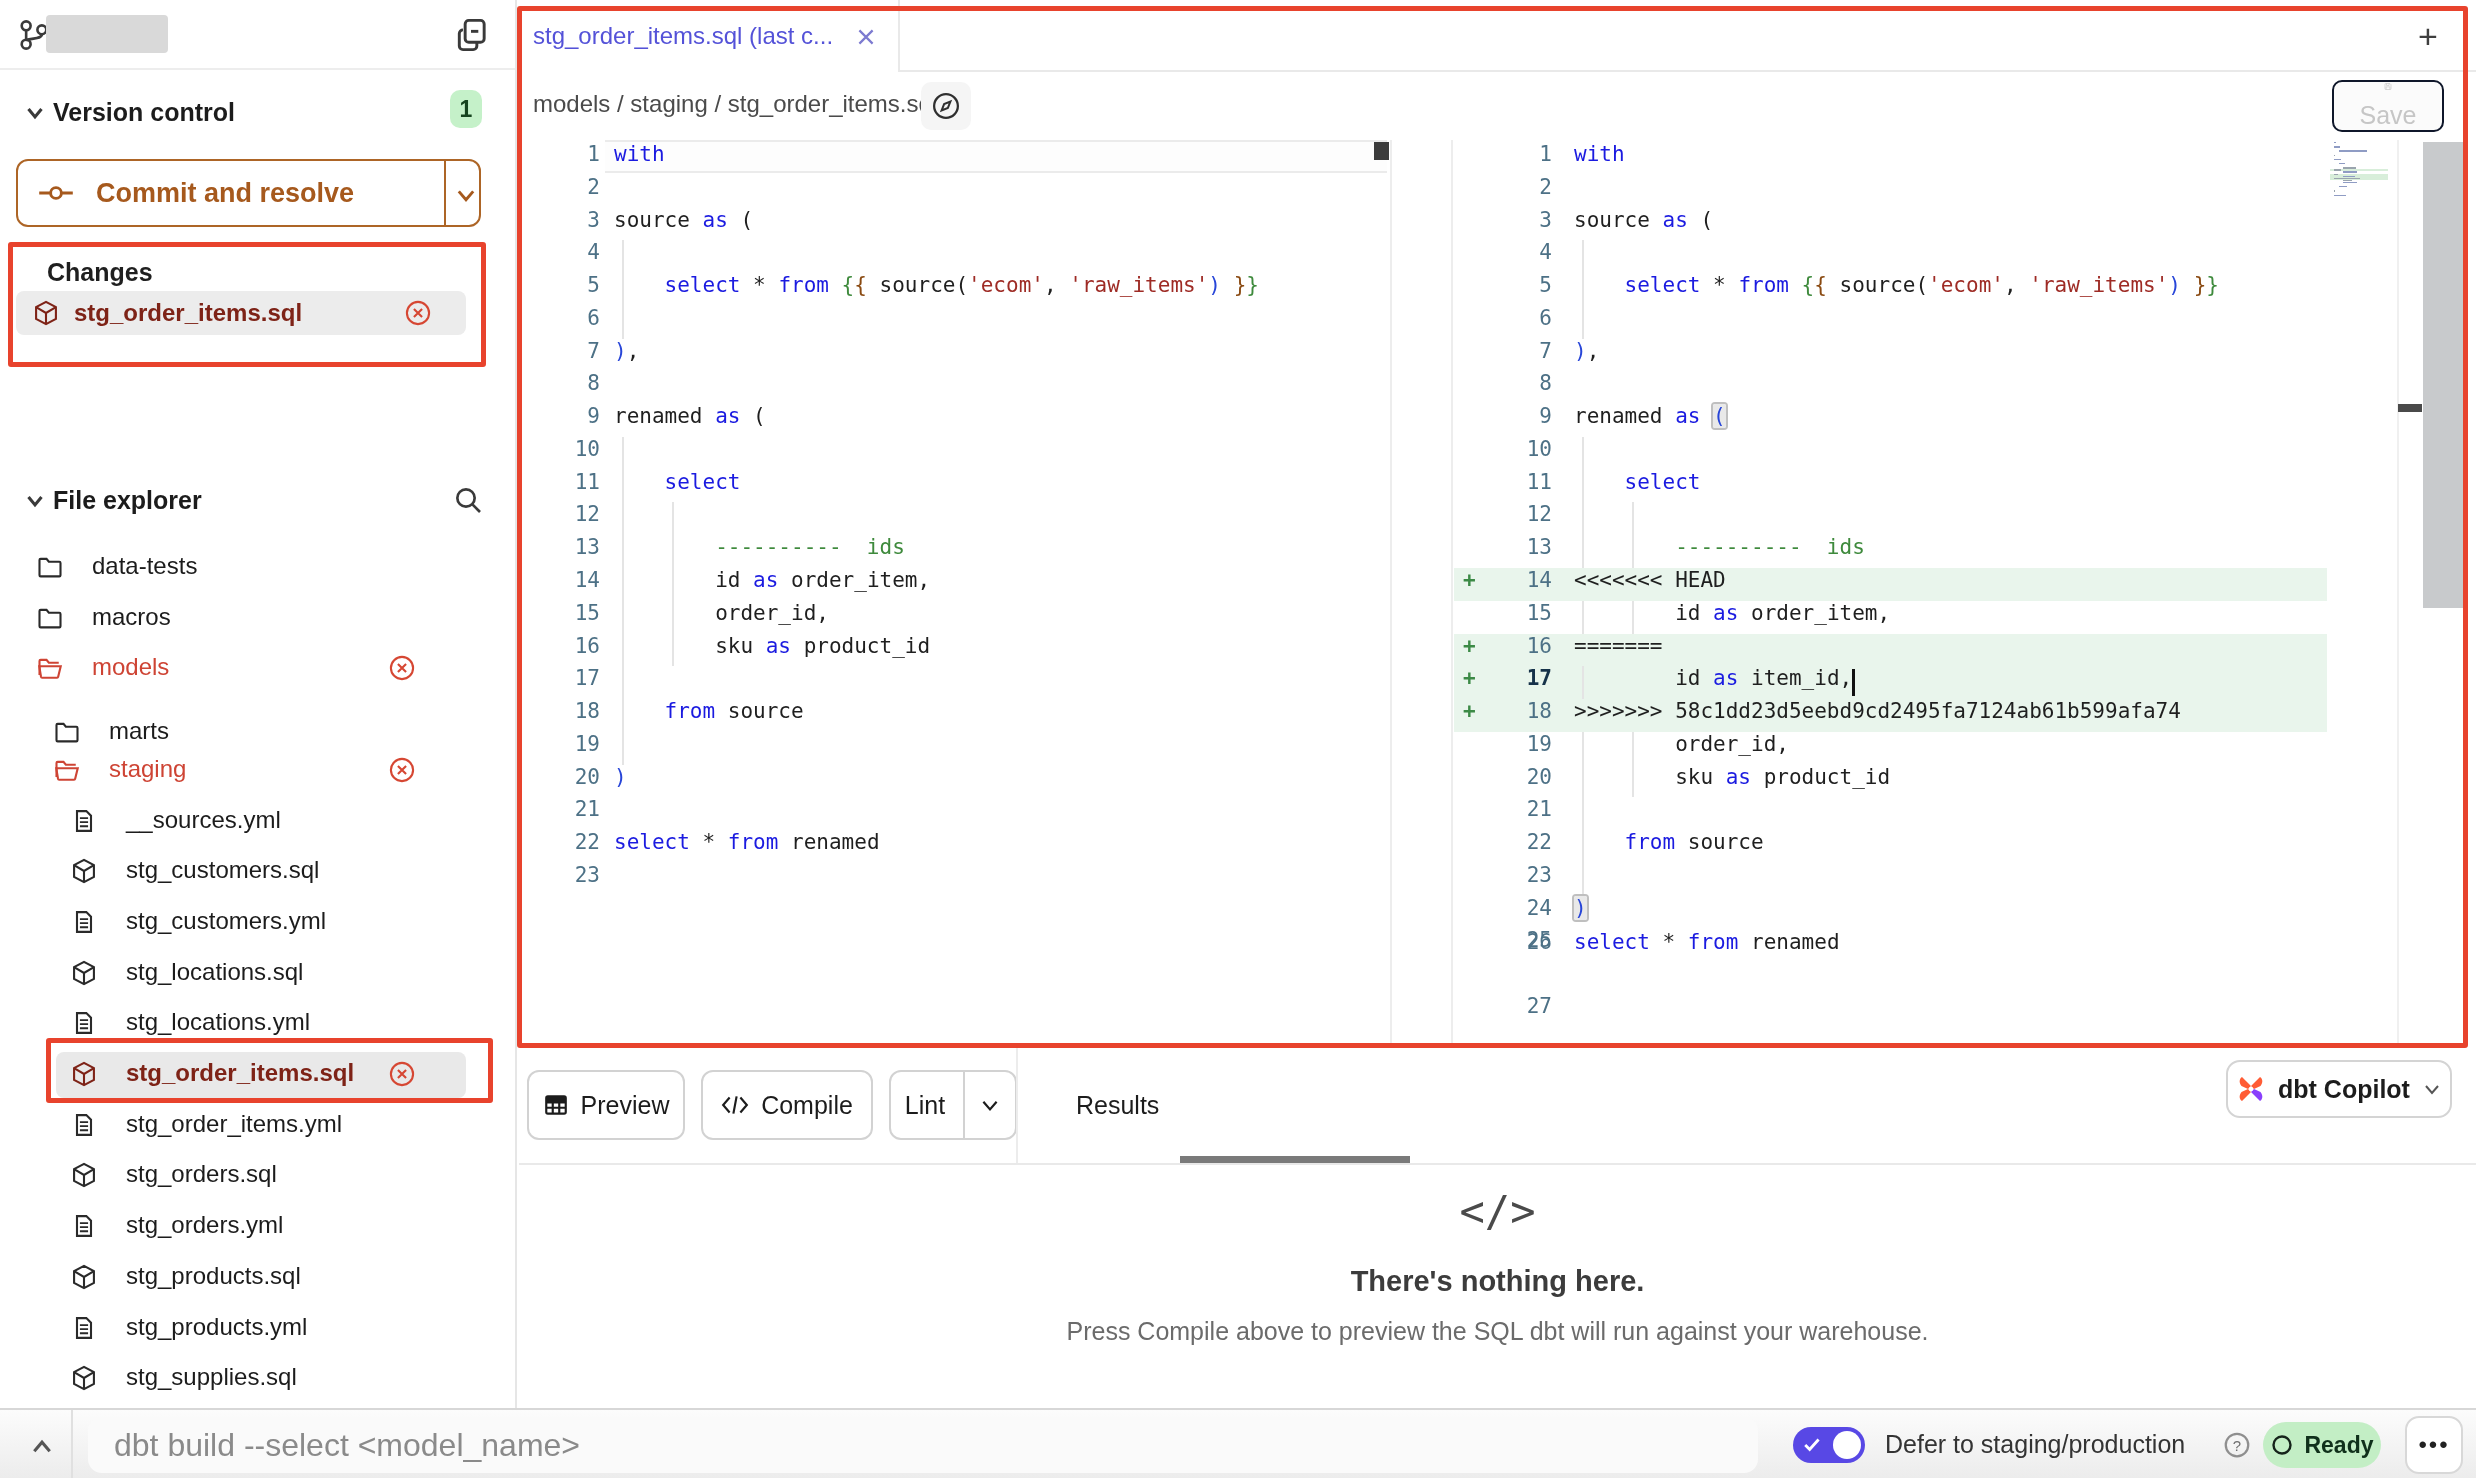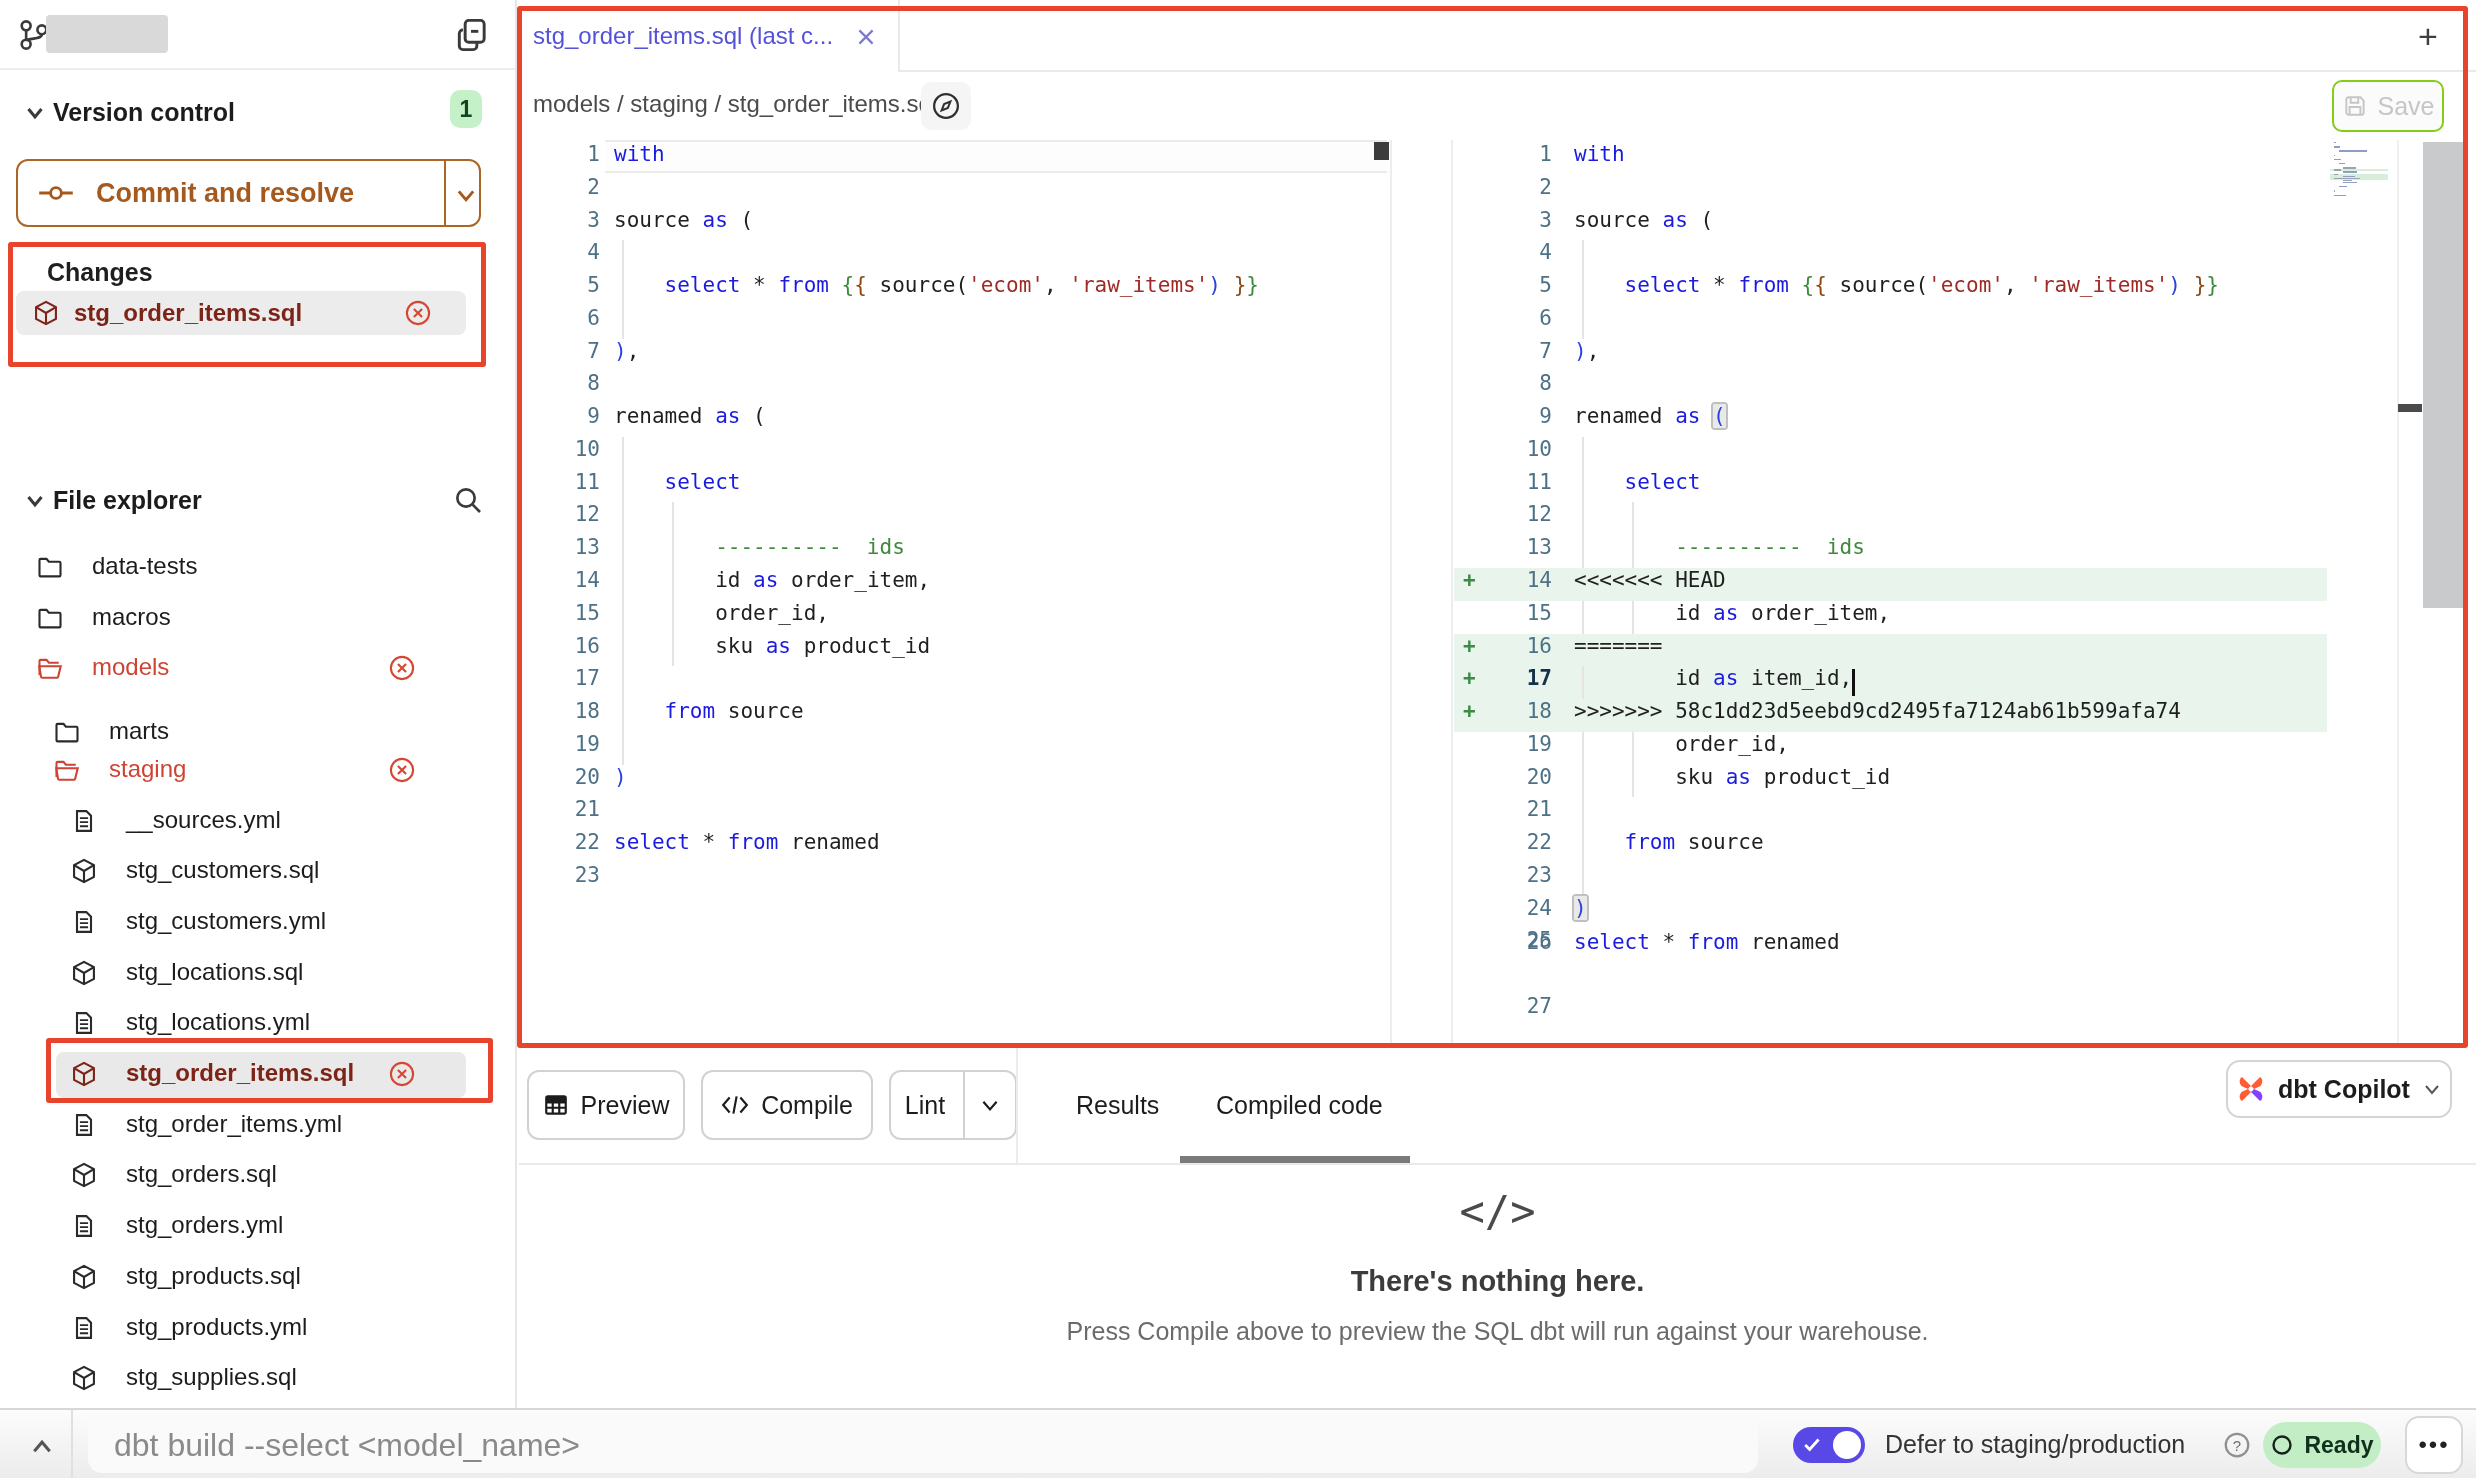--- a/index.html
+++ b/index.html
@@ -42,22 +42,22 @@
          border-right:2px solid #e9e9e9; display:flex; align-items:center; z-index:2;}
   #tab .lbl { margin-left:14px; font-size:24px; color:#5452d8; white-space:nowrap; }
   #tabbar-line { position:absolute; left:381px; right:0; top:70px; height:2px; background:#e9e9e9; }
   #plus-btn { position:absolute; right:30px; top:18px; width:36px; height:36px; font-size:34px;
               color:#3f3f3f; display:flex; align-items:center; justify-content:center; }
   #crumbrow { position:absolute; left:0; top:72px; width:100%; height:68px; }
   #breadcrumb { position:absolute; left:14px; top:18px; font-size:24px; color:#4b4b4b; }
   #compass-btn { position:absolute; left:402px; top:10px; width:50px; height:48px; background:#f5f5f5; border-radius:10px;
                  display:flex; align-items:center; justify-content:center; }
   #save-btn { position:absolute; right:32px; top:8px; width:112px; height:52px; background:#fbfbfb;
-              border:2px solid #84cc16; border-radius:10px; display:flex; align-items:center; justify-content:center;
-              font-size:25px; color:#c6c6c6; gap:10px; }
+              border:2px solid #0f172a; border-radius:10px; display:flex; align-items:center; justify-content:center;
+              font-size:25px; color:#c6c6c6; gap:10px;flex-direction:column; }
 
   
   #editors { position:absolute; left:0; top:140px; width:100%; height:908px; background:#fff;
              font-family:"DejaVu Sans Mono", monospace; font-size:21px; }
   .pane { position:absolute; top:0; height:100%; }
   .cline { position:absolute; height:33px; white-space:pre; }
   .ln { position:absolute; text-align:right; color:#4d7186; }
   .ln.cur { color:#16324a; font-weight:700; }
   .plus { position:absolute; color:#3c8a46; font-weight:700; }
   .codetxt { position:absolute; top:0; white-space:pre; color:#1f1f1f; }
@@ -449,21 +449,20 @@
     </div>
     <div class="tbtn" style="left:370px;width:128px;gap:0;">
       <span style="margin-right:18px">Lint</span>
       <div style="width:2px;height:100%;background:#d2d2d2;"></div>
       <svg style="margin-left:14px" width="22" height="18" viewBox="0 0 20 16">
         <polyline points="4,5 10,12 16,5" fill="none" stroke="#1c1c1c" stroke-width="2"></polyline>
         </svg>
     </div>
     <div id="tb-sep"></div>
     <div class="rtab" style="left:557px;">Results</div>
-    <div class="rtab" style="left:697px;font-weight:500;">Compiled code</div>
     <div id="ctab-underline"></div>
     <div id="copilot-btn">
       <svg width="30" height="30" viewBox="0 0 30 30">
         <path d="M15 12 L6 3 C3 5 3 9 5.5 12 L12 15 Z M15 18 L6 27 C3 25 3 21 5.5 18 L12 15 Z M15 12 L24 3 C27 5 27 9 24.5 12 L18 15 Z" fill="#ff5c35"></path>
         <path d="M15 18 L24 27 C27 25 27 21 24.5 18 L18 15 Z" fill="#8a3ffc"></path>
         <circle cx="15" cy="15" r="2.2" fill="#fff"></circle>
       </svg>
       <span>dbt Copilot</span>
       <svg width="20" height="16" viewBox="0 0 20 16">
         <polyline points="4,5 10,12 16,5" fill="none" stroke="#555" stroke-width="2"></polyline>

